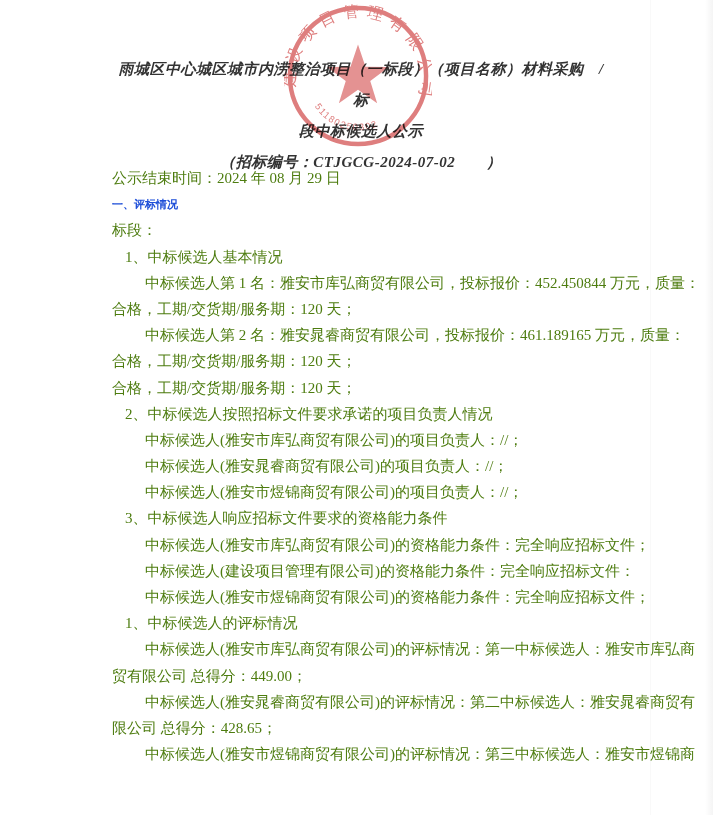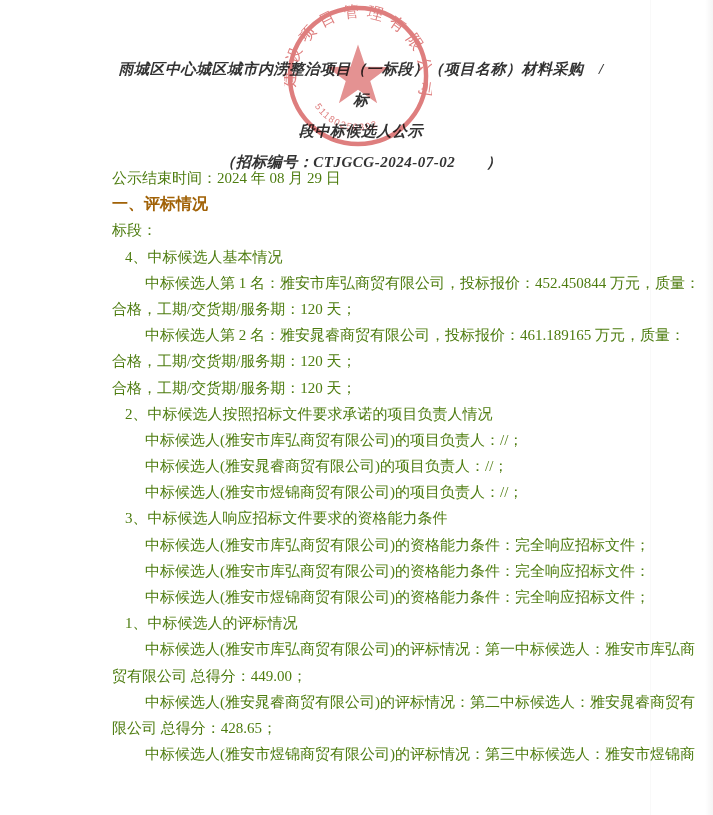--- a/index.html
+++ b/index.html
@@ -22,21 +22,21 @@
     text-align:center; font-weight:bold; font-size:15px;
     line-height:31px; letter-spacing:0.5px; color:#333;font-style:italic;
   }
   .content { position:absolute; top:165px; left:112px; width:560px; }
   .line {
     height:26.2px; line-height:26.2px; font-size:15px;
     white-space:nowrap; color:#4d7c0f;
   }
   .line.n { padding-left:13px; }
   .line.p { padding-left:33px; }
-  .line.bold { font-weight:bold; font-size:16px; color:#a16207; }
+  .line.bold { font-weight:bold; font-size:11px; color:#1d4ed8; }
   .seal {
     position:absolute; left:284px; top:2px; width:148px; height:148px;
     mix-blend-mode:multiply; z-index:5;
   }
 </style>
 </head>
 <body>
 
 <div class="page">
 
@@ -62,33 +62,33 @@
   <div class="title-block">
     <div>雨城区中心城区城市内涝整治项目（一标段）（项目名称）材料采购　/　 标</div>
     <div>段中标候选人公示</div>
     <div>（招标编号：CTJGCG-2024-07-02　　）</div>
   </div>
 
   <div class="content">
     <div class="line">公示结束时间：2024 年 08 月 29 日</div>
     <div class="line bold">一、评标情况</div>
     <div class="line">标段：</div>
-    <div class="line n">4、中标候选人基本情况</div>
+    <div class="line n">1、中标候选人基本情况</div>
     <div class="line p">中标候选人第 1 名：雅安市库弘商贸有限公司，投标报价：452.450844 万元，质量：</div>
     <div class="line">合格，工期/交货期/服务期：120 天；</div>
     <div class="line p">中标候选人第 2 名：雅安晁睿商贸有限公司，投标报价：461.189165 万元，质量：</div>
     <div class="line">合格，工期/交货期/服务期：120 天；</div>
     <div class="line">合格，工期/交货期/服务期：120 天；</div>
     <div class="line n">2、中标候选人按照招标文件要求承诺的项目负责人情况</div>
     <div class="line p">中标候选人(雅安市库弘商贸有限公司)的项目负责人：//；</div>
     <div class="line p">中标候选人(雅安晁睿商贸有限公司)的项目负责人：//；</div>
     <div class="line p">中标候选人(雅安市煜锦商贸有限公司)的项目负责人：//；</div>
     <div class="line n">3、中标候选人响应招标文件要求的资格能力条件</div>
     <div class="line p">中标候选人(雅安市库弘商贸有限公司)的资格能力条件：完全响应招标文件；</div>
-    <div class="line p">中标候选人(雅安市库弘商贸有限公司)的资格能力条件：完全响应招标文件：</div>
+    <div class="line p">中标候选人(建设项目管理有限公司)的资格能力条件：完全响应招标文件：</div>
     <div class="line p">中标候选人(雅安市煜锦商贸有限公司)的资格能力条件：完全响应招标文件；</div>
     <div class="line n">1、中标候选人的评标情况</div>
     <div class="line p">中标候选人(雅安市库弘商贸有限公司)的评标情况：第一中标候选人：雅安市库弘商</div>
     <div class="line">贸有限公司 总得分：449.00；</div>
     <div class="line p">中标候选人(雅安晁睿商贸有限公司)的评标情况：第二中标候选人：雅安晁睿商贸有</div>
     <div class="line">限公司 总得分：428.65；</div>
     <div class="line p">中标候选人(雅安市煜锦商贸有限公司)的评标情况：第三中标候选人：雅安市煜锦商</div>
   </div>
 
   <div class="scan-line"></div>

